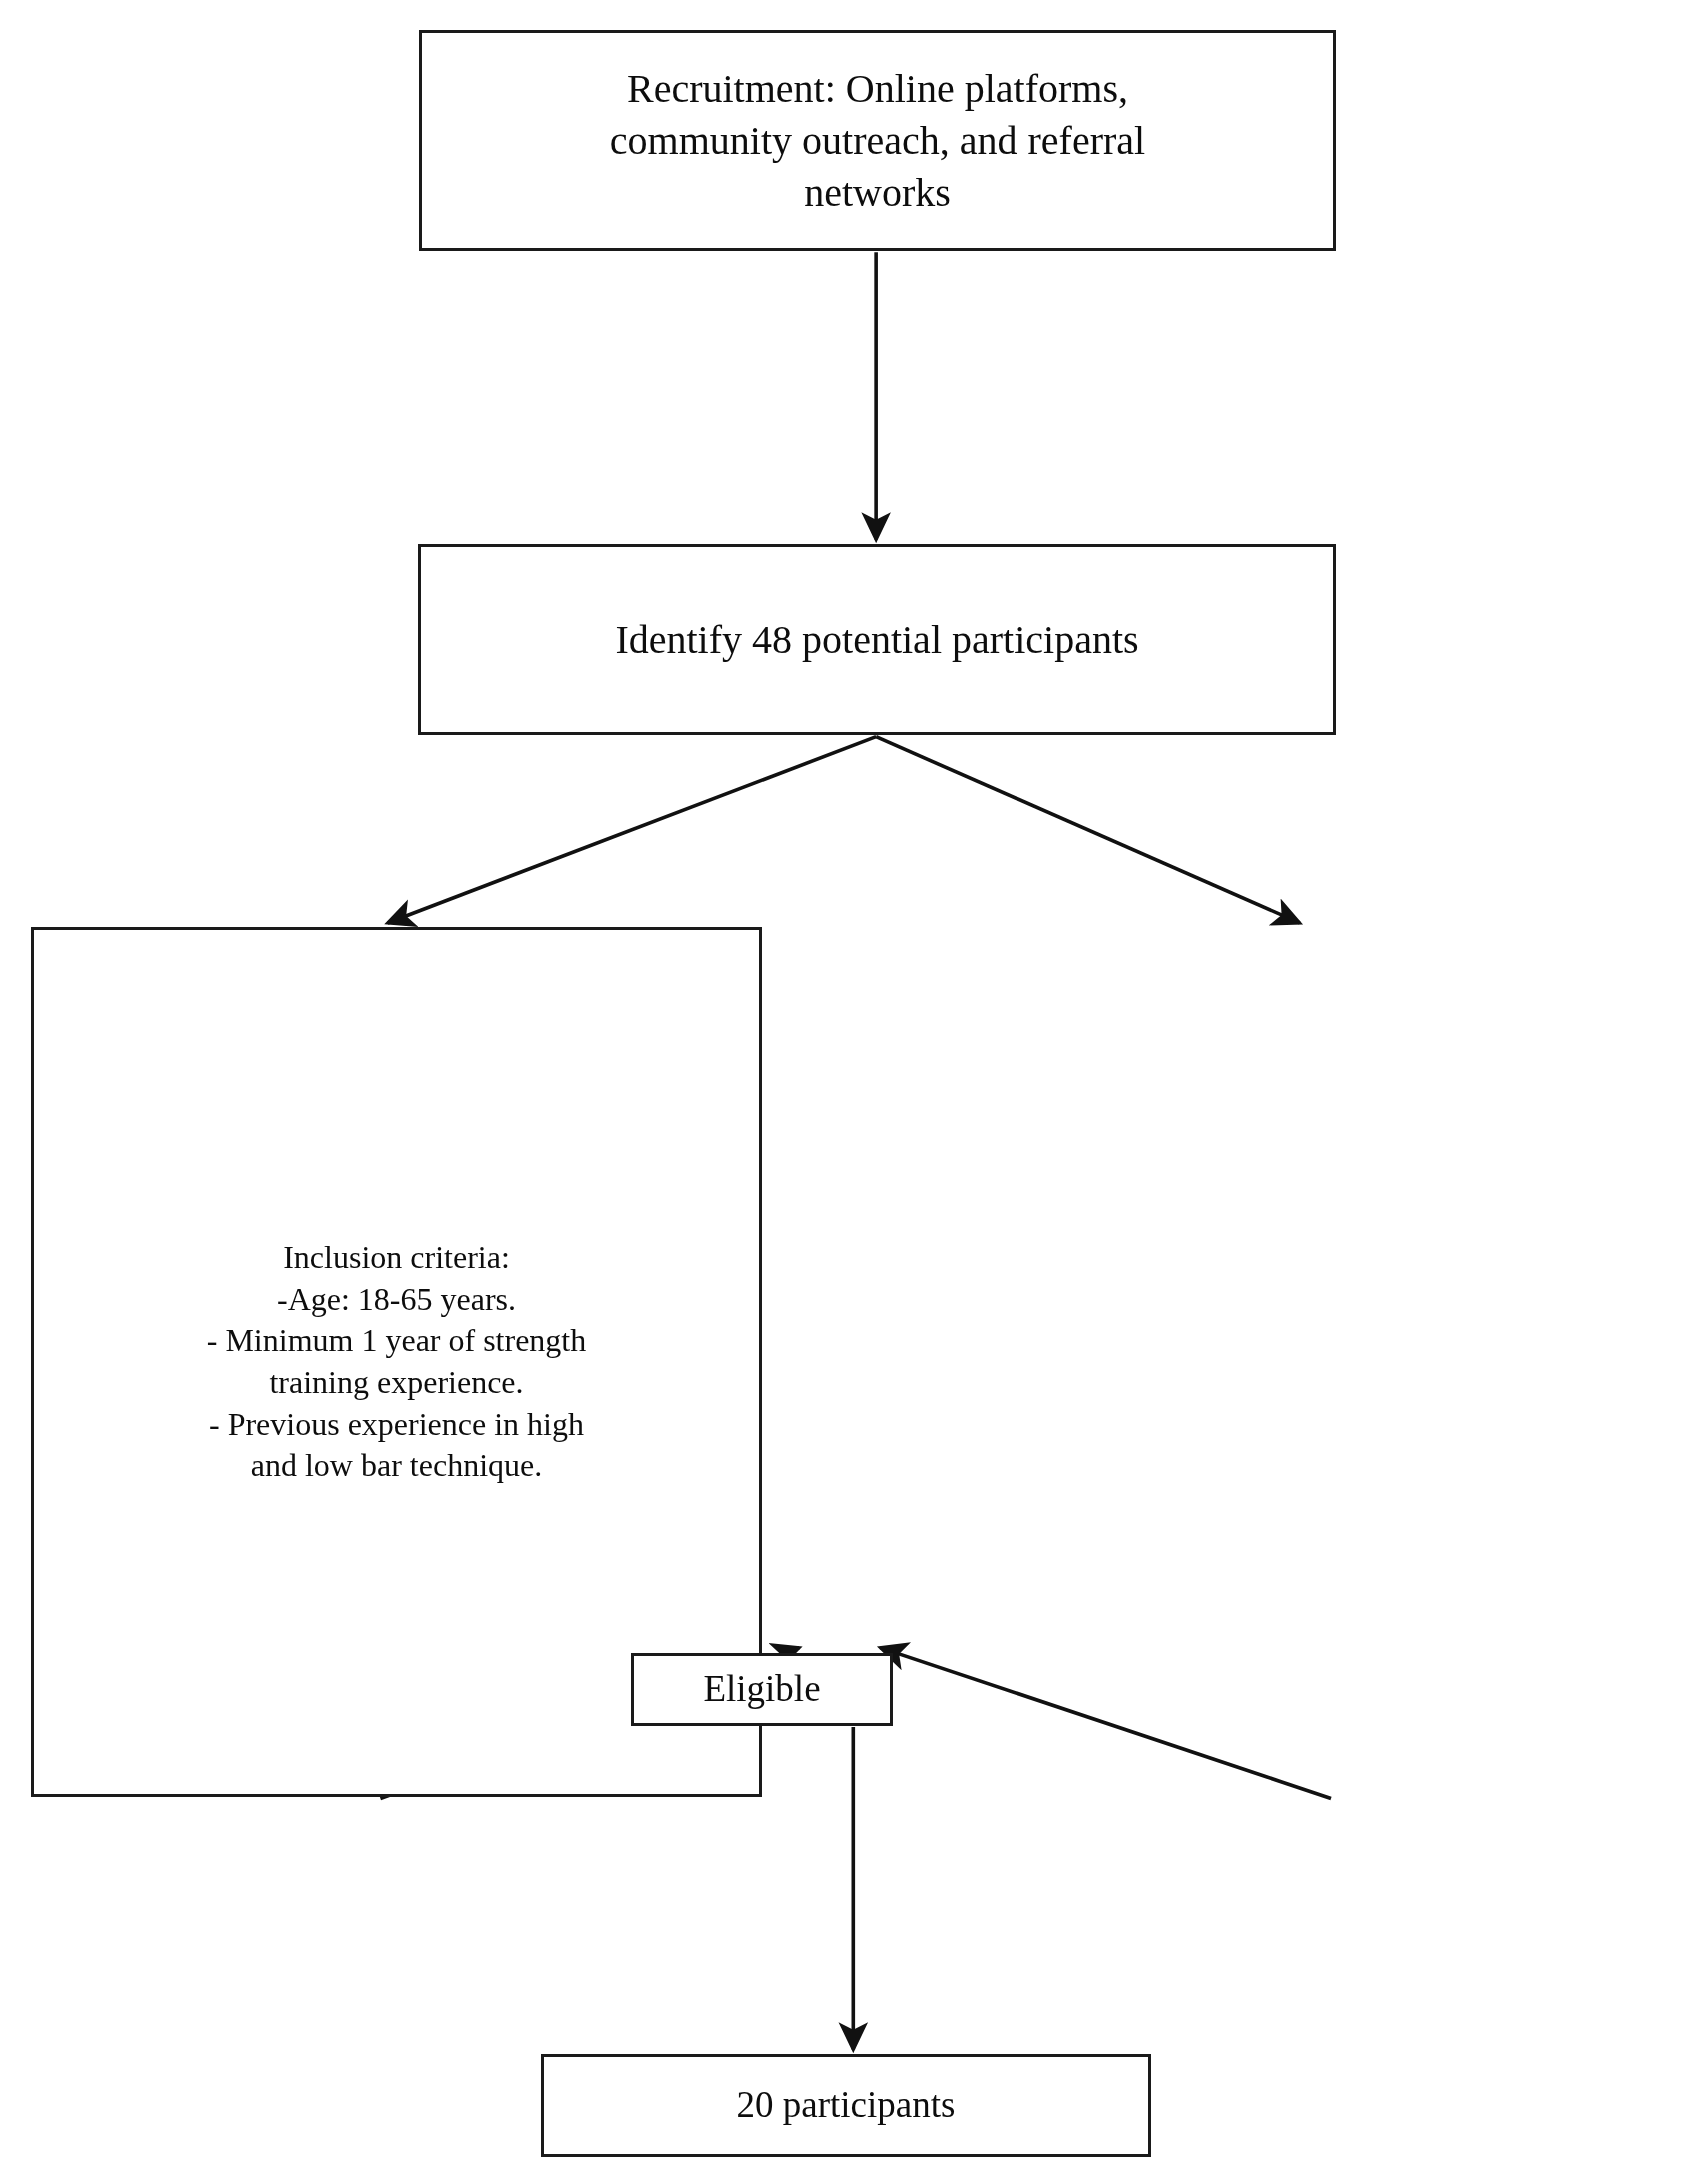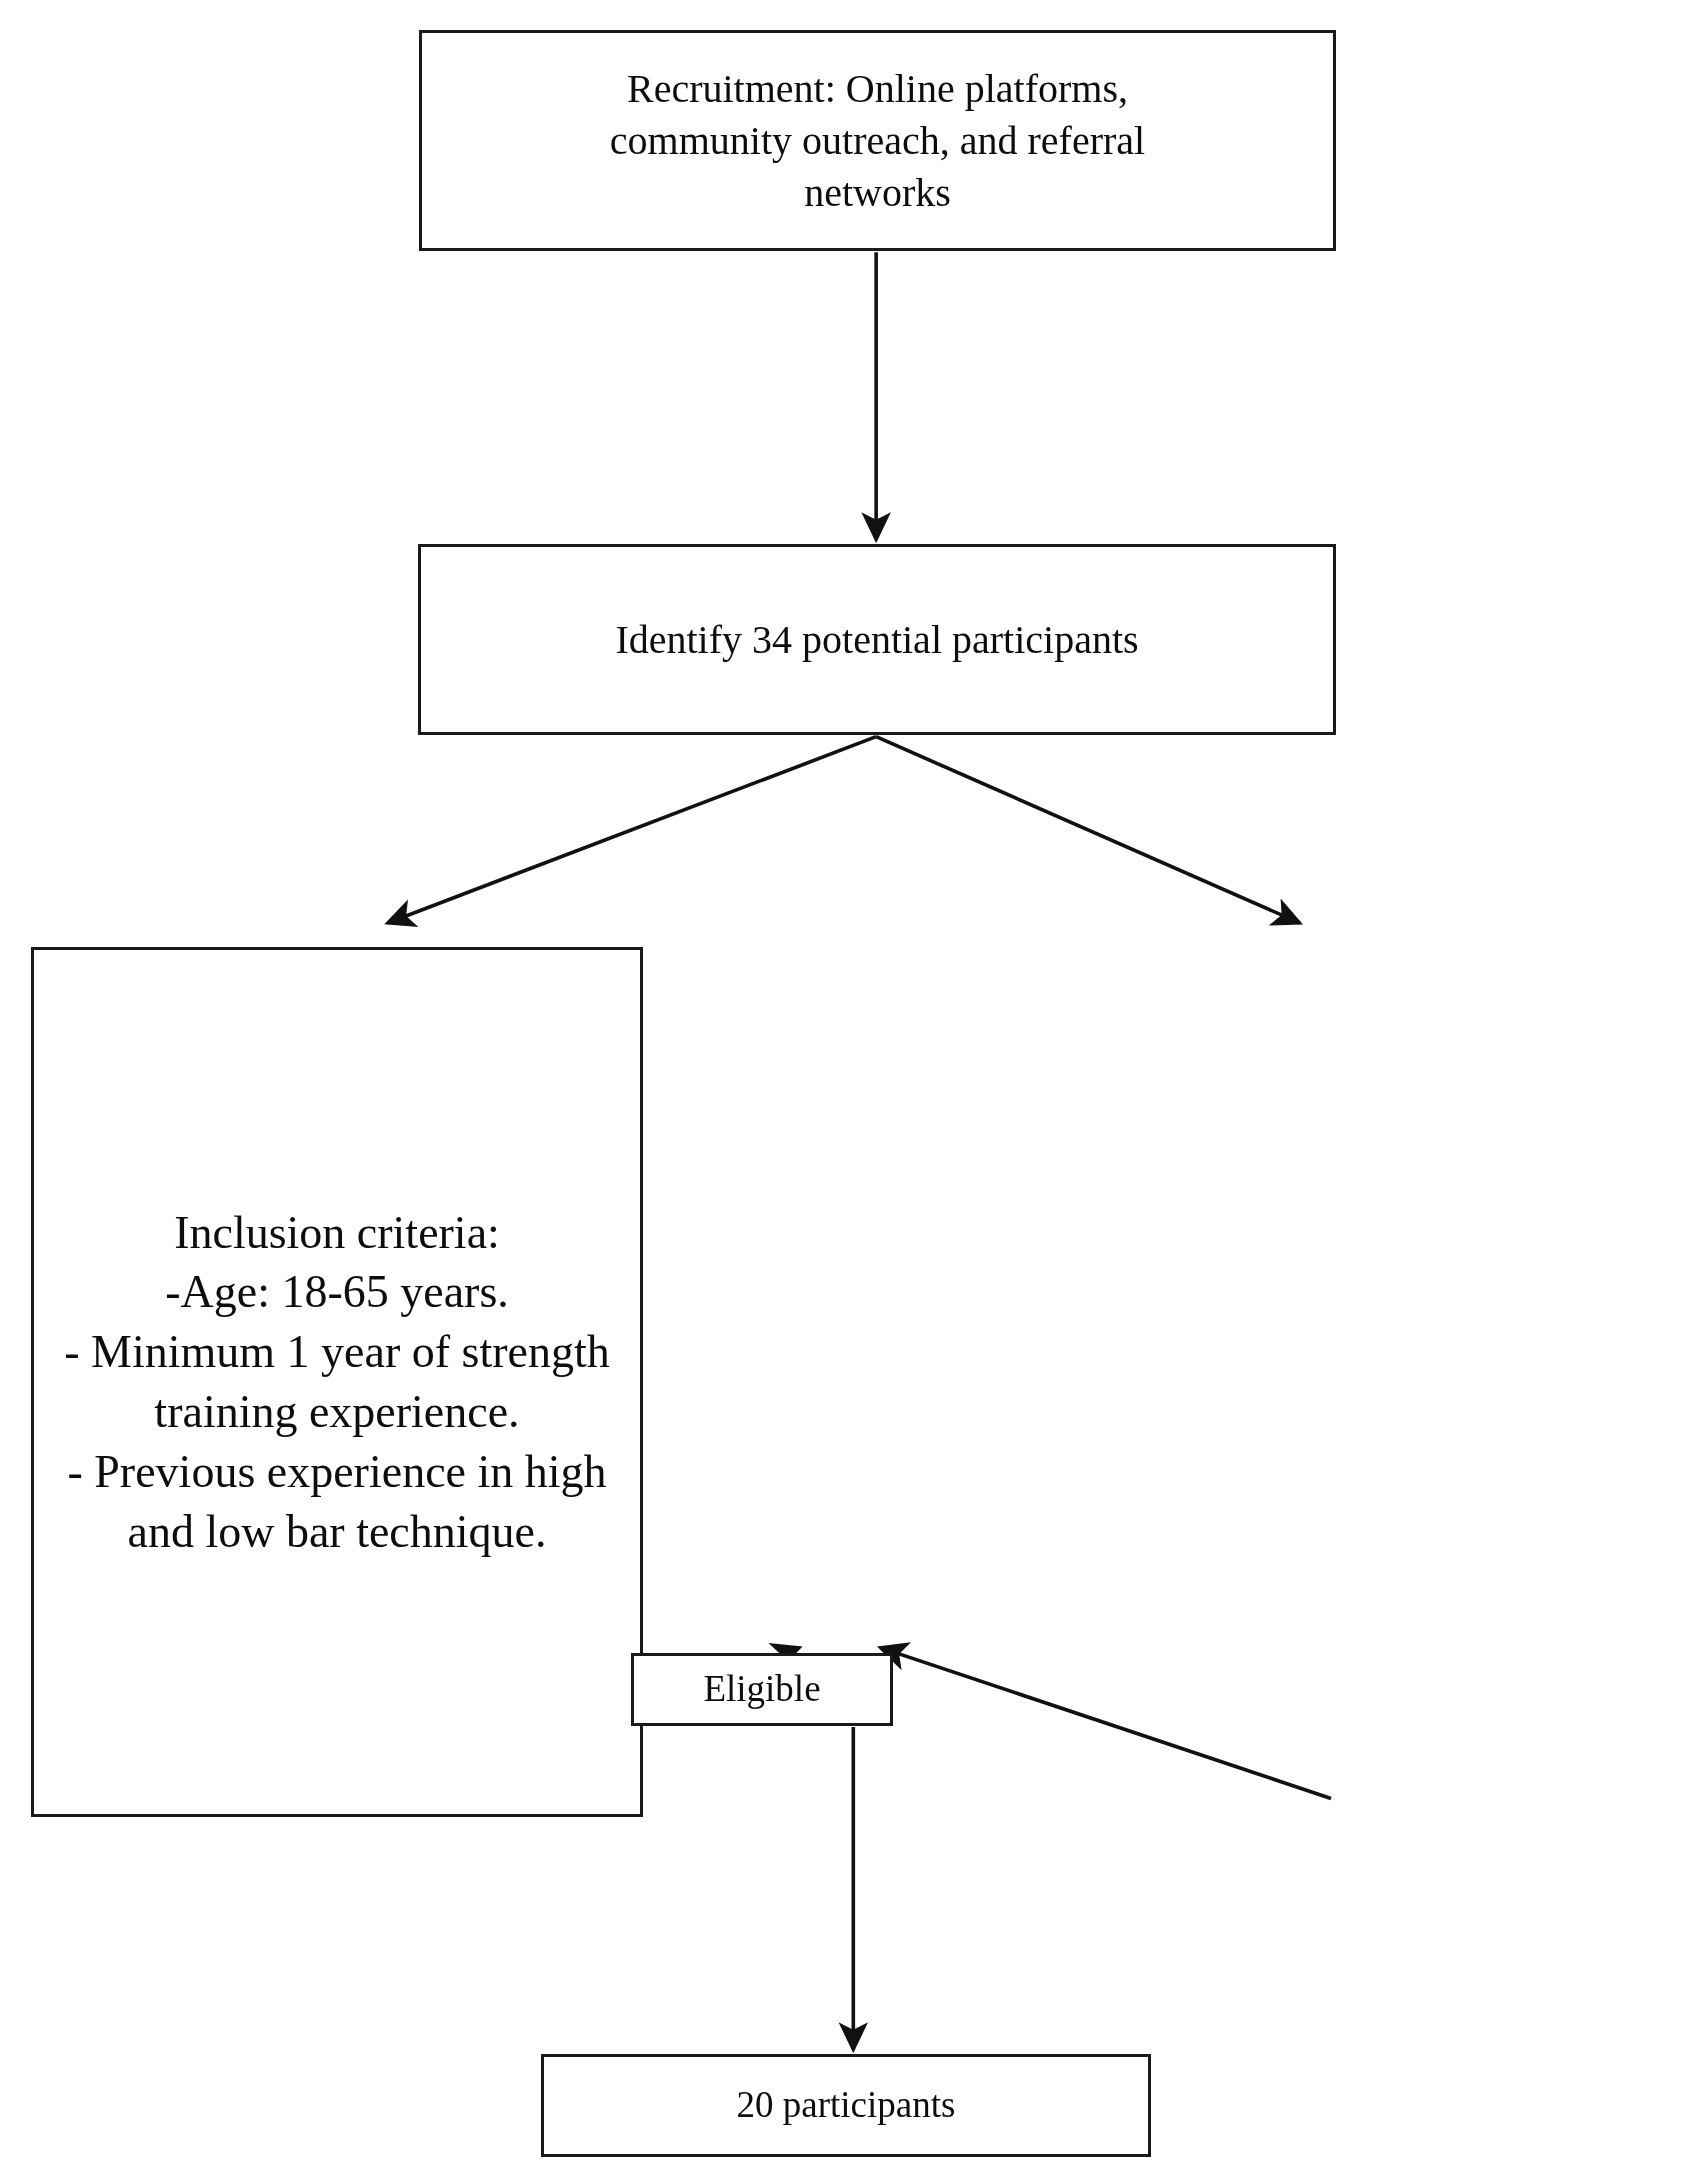--- a/index.html
+++ b/index.html
@@ -41,23 +41,22 @@
     width: 917px; height: 221px;
     font-size: 40px;
   }
   #node-identify {
     left: 418px;  top: 544px;
     width: 918px; height: 191px;
     font-size: 40px;
   }
   #node-inclusion {
     left: 31px;  top: 927px;
-    width: 612px; height: 870px;
-    font-size: 46px;
-    margin-top: 20px;
+    width: 731px; height: 870px;
+    font-size: 32px;
   }
   #node-exclusion {
     left: 977px; top: 927px;
     width: 701px; height: 870px;
     font-size: 38px;
   }
   #node-eligible {
     left: 631px; top: 1653px;
     width: 262px; height: 73px;
     font-size: 37px;
@@ -101,21 +100,21 @@
     <line x1="1420" y1="2874" x2="1420" y2="3411" stroke="#111111" stroke-width="6" marker-end="url(#arrowhead)"></line>
   </svg>
 
   <div class="node" id="node-recruitment">
     <span class="label">Recruitment: Online platforms,
 community outreach, and referral
 networks</span>
   </div>
 
   <div class="node" id="node-identify">
-    <span class="label">Identify 34 potential participants</span>
+    <span class="label">Identify 48 potential participants</span>
   </div>
 
   <div class="node" id="node-inclusion">
     <span class="label">Inclusion criteria:
 -Age: 18-65 years.
 - Minimum 1 year of strength
 training experience.
 - Previous experience in high
 and low bar technique.</span>
   </div>

